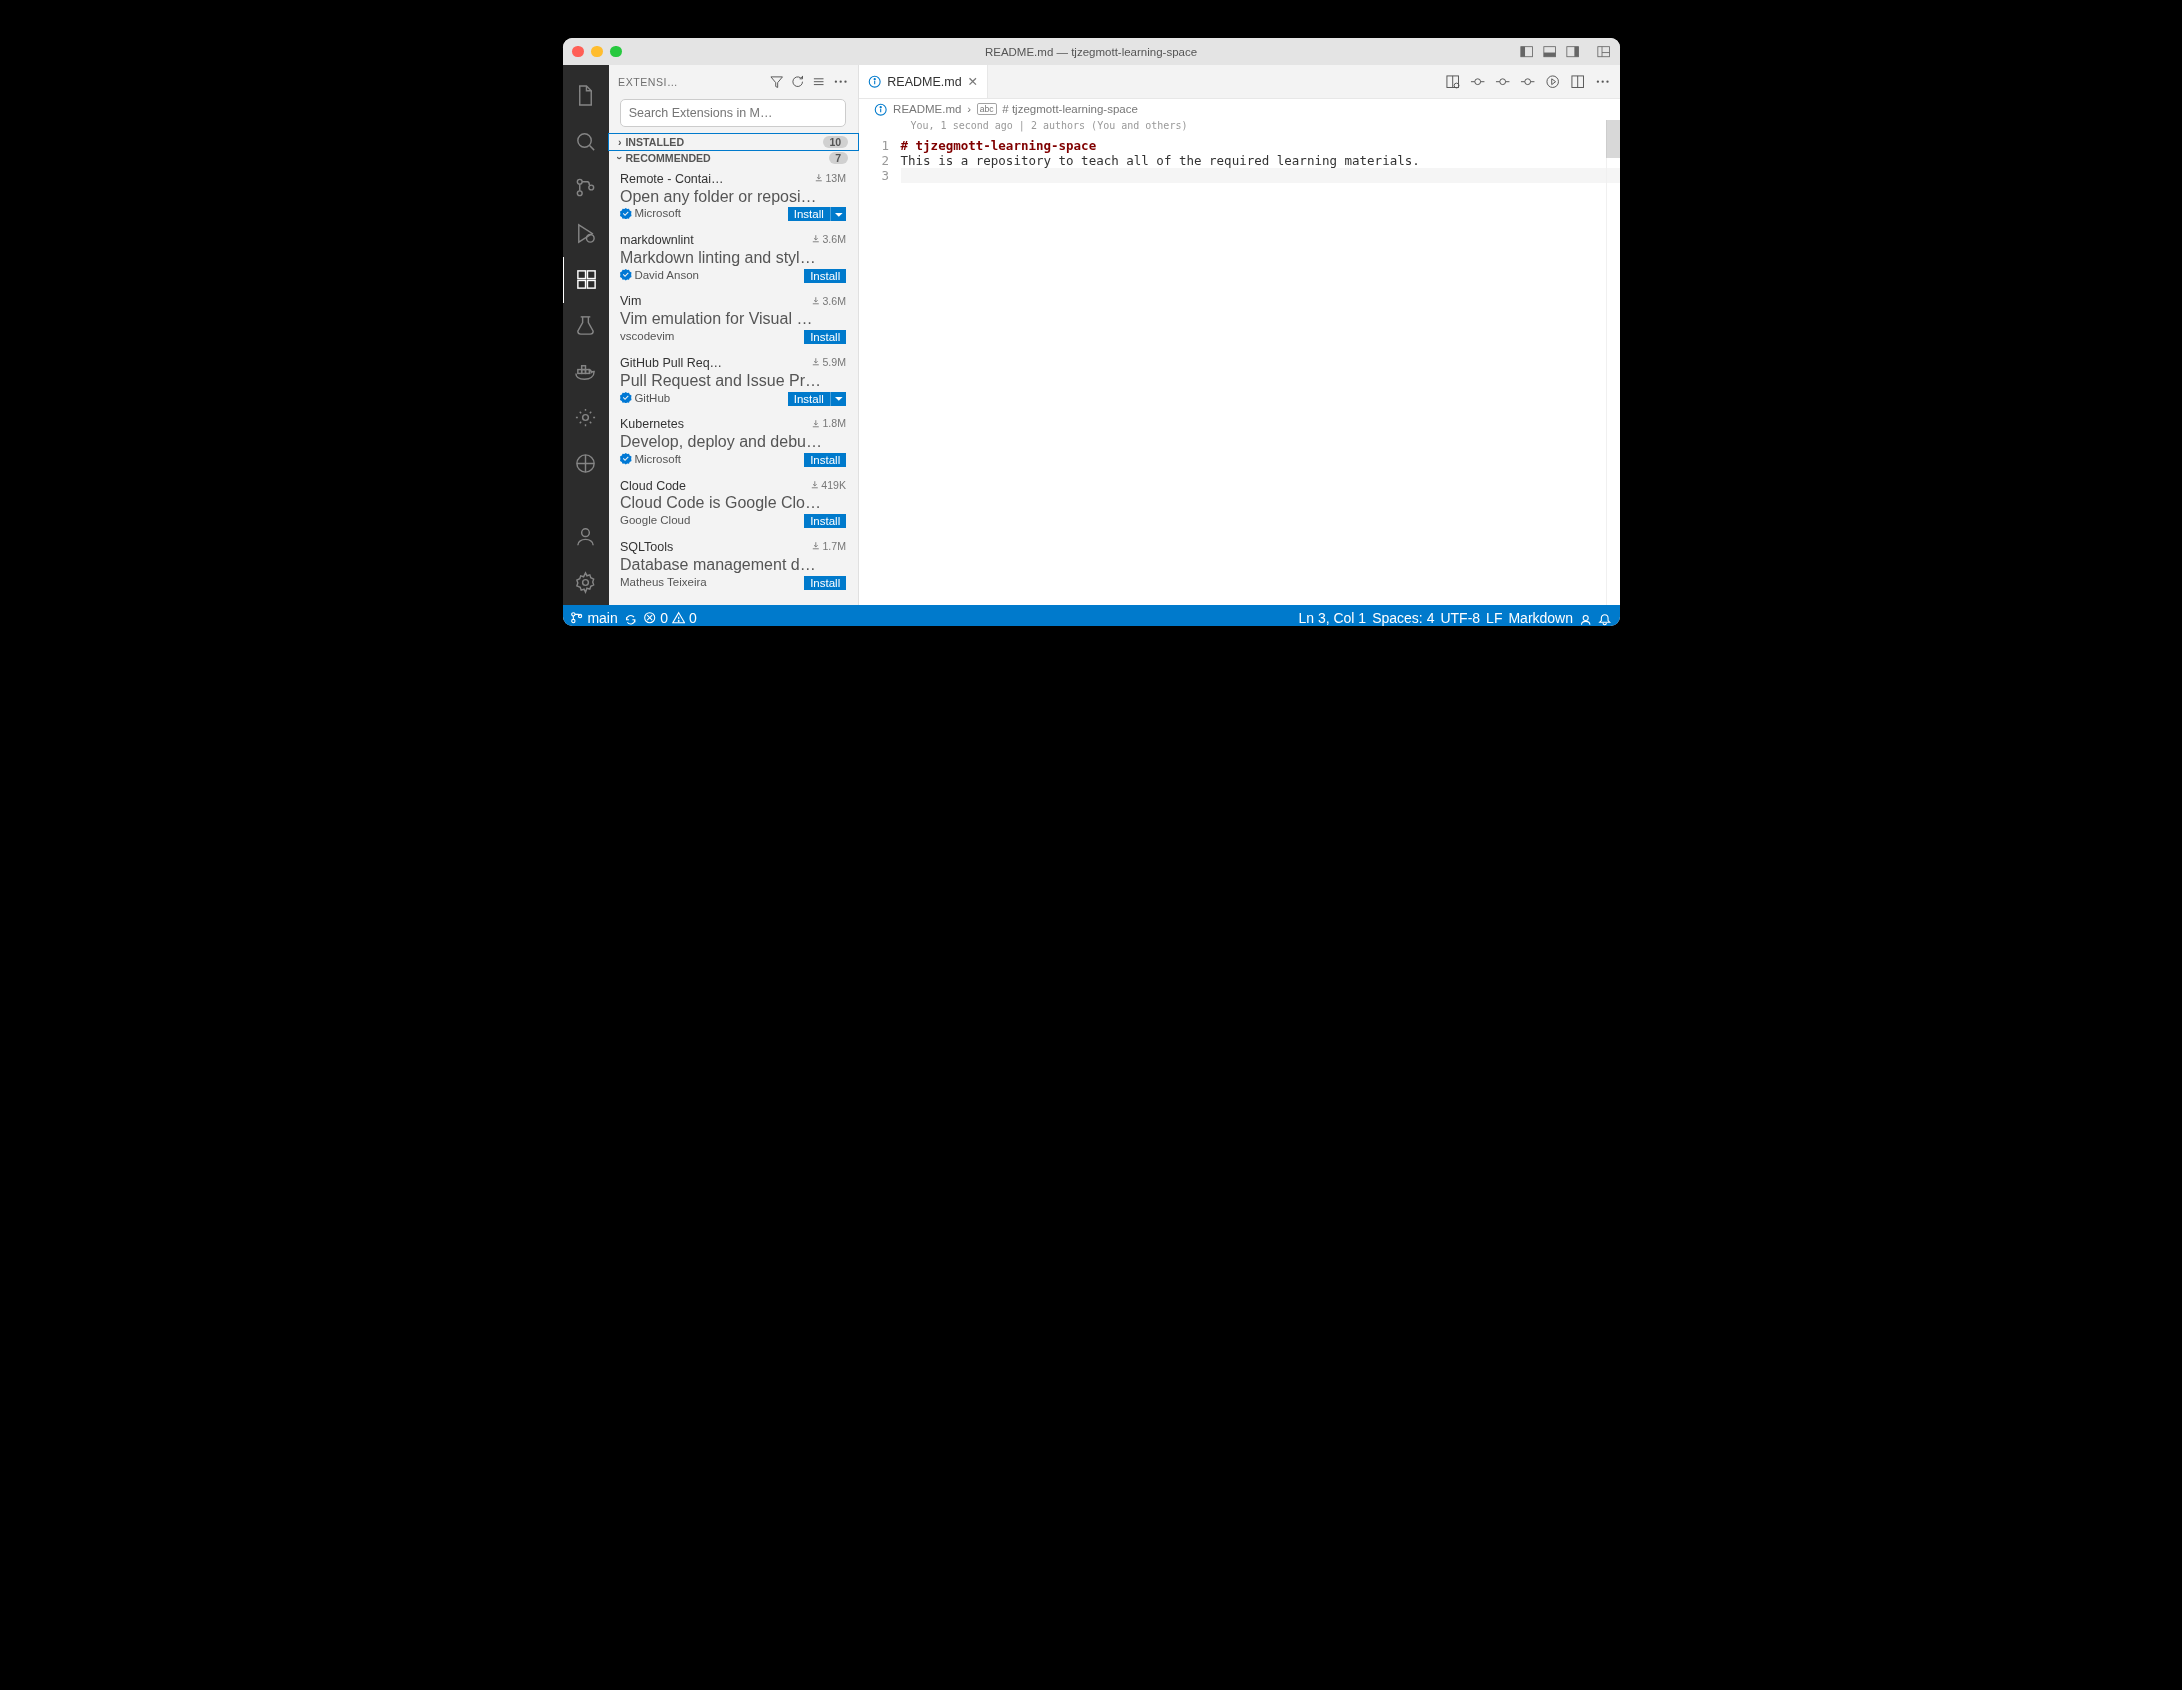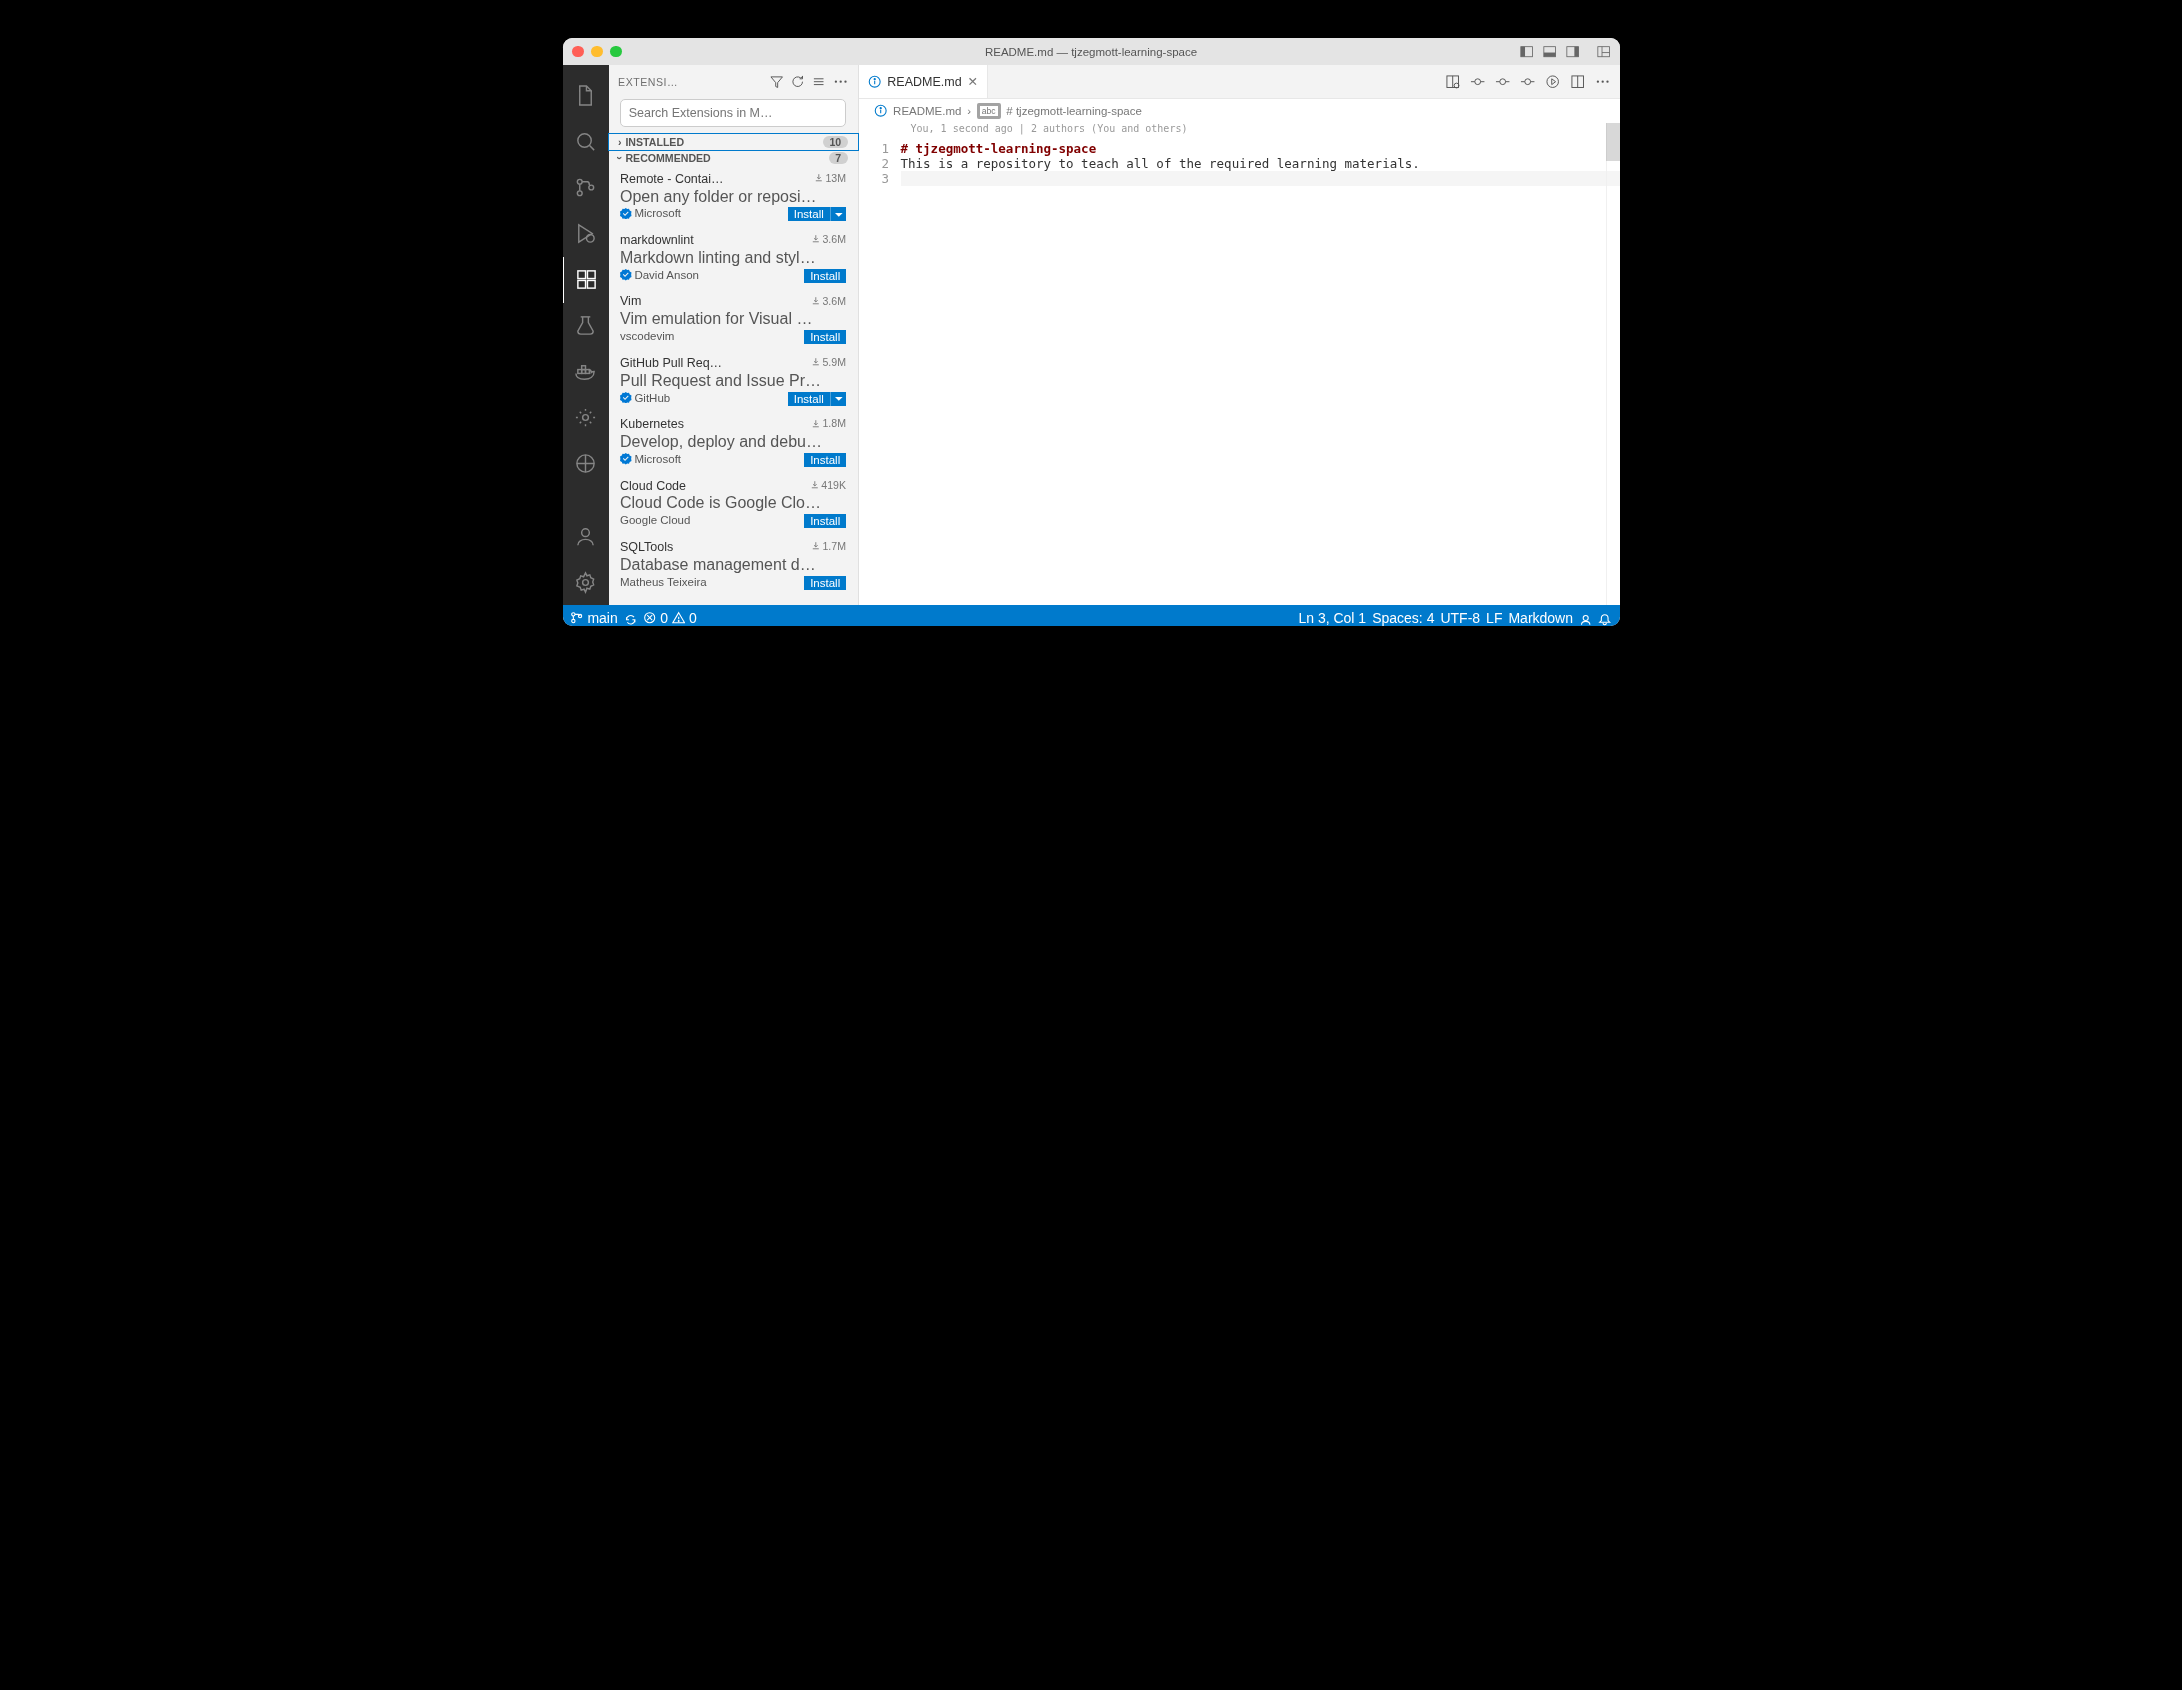--- a/index.html
+++ b/index.html
@@ -407,21 +407,21 @@
       <div class="breadcrumb">
         <span class="ficon">
             <svg width="13.4" height="13.4" viewBox="0 0 16 16" fill="none" stroke="currentColor" stroke-width="1.3">
               <circle cx="8" cy="8" r="6.5"></circle>
               <line x1="8" y1="7" x2="8" y2="11"></line>
               <circle cx="8" cy="5" r="0.7" fill="currentColor"></circle>
             </svg>
           </span>
         <span>README.md</span>
         <span>›</span>
-        <span style="border:3px solid #a3a3a3;padding:0 1.9px;font-size:8.6px;border-radius:1.9px">abc</span>
+        <span style="border:1px solid #a3a3a3;padding:0 1.9px;font-size:8.6px;border-radius:1.9px">abc</span>
         <span># tjzegmott-learning-space</span>
       </div>
       <div class="code">
         <div class="blame">You, 1 second ago | 2 authors (You and others)</div>
         <div id="code-lines">
             <div class="line">
               <span class="gutter">1</span>
               <span class="code-text h1"># tjzegmott-learning-space</span>
             </div>
             <div class="line">

